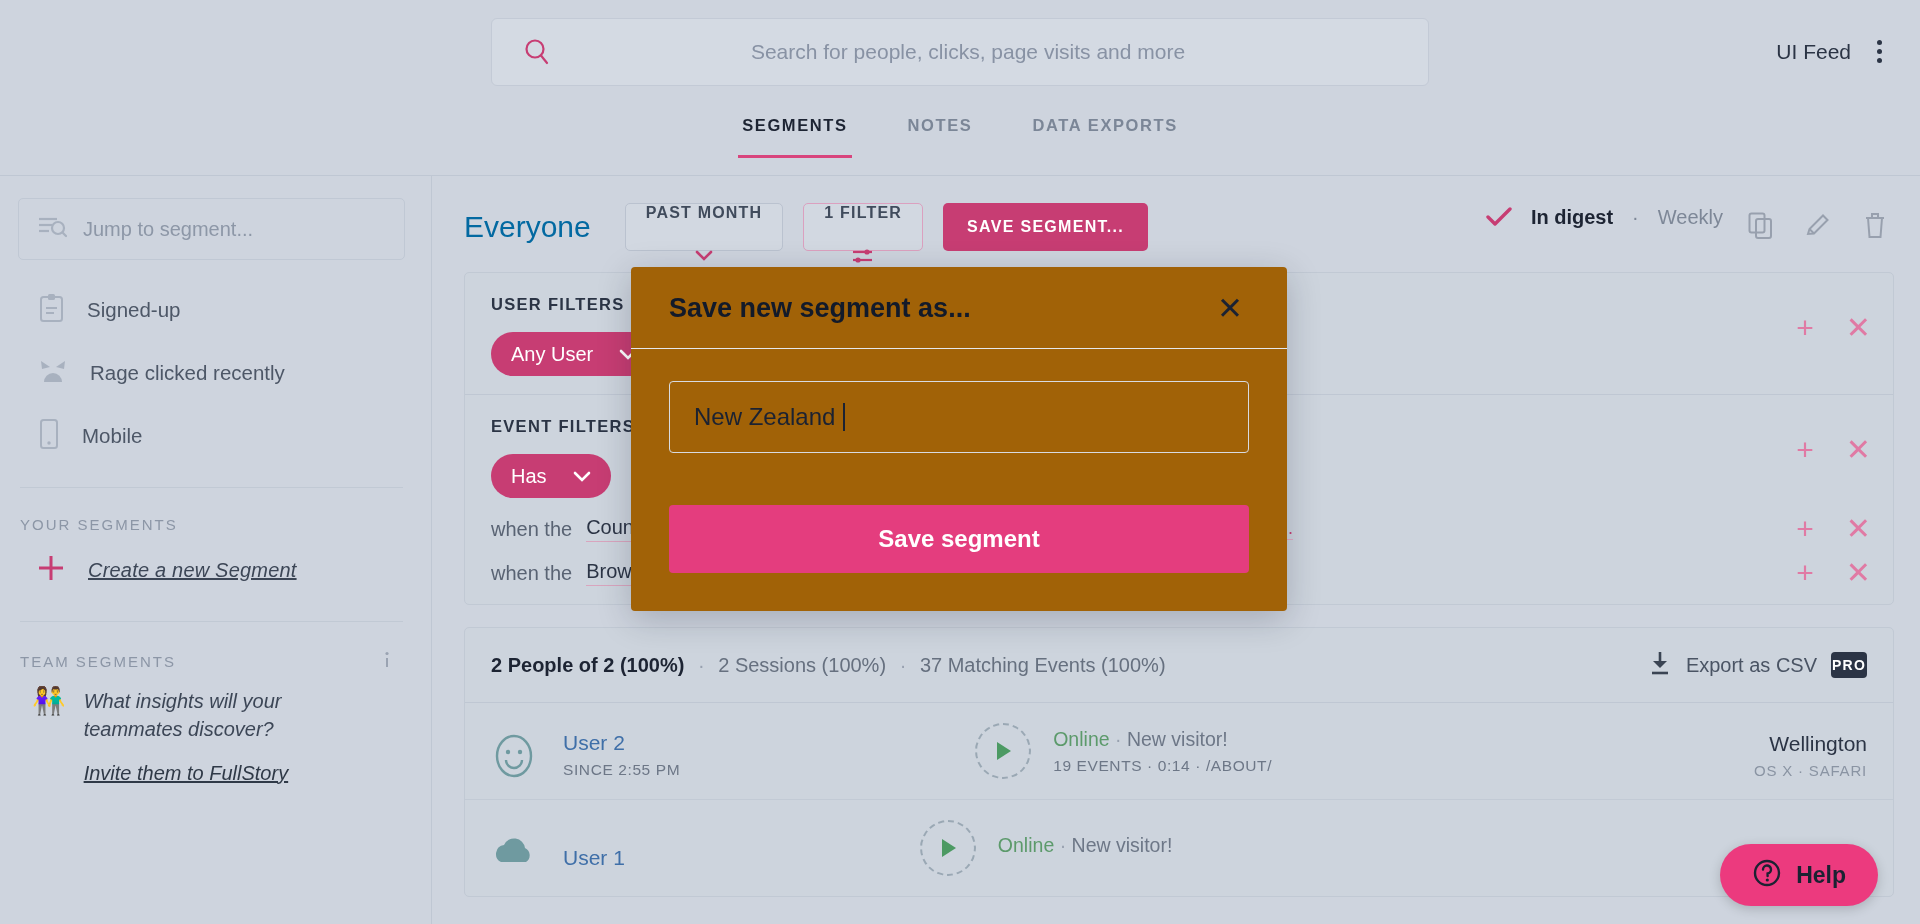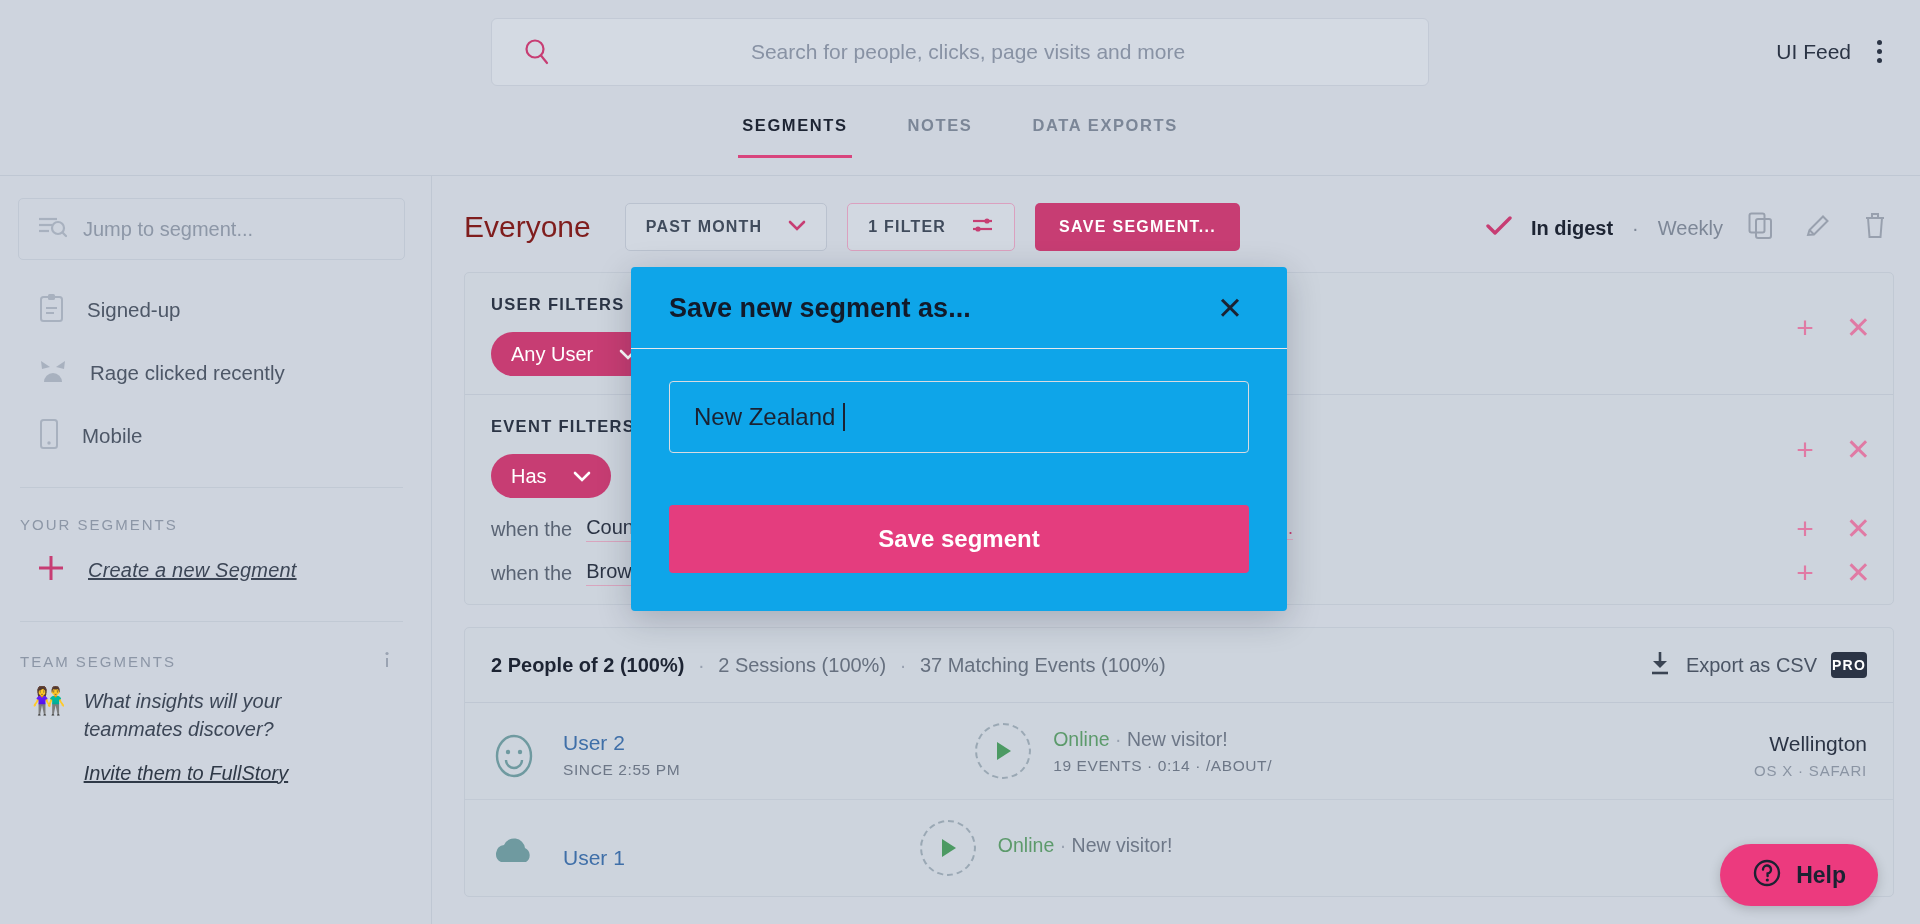--- a/index.html
+++ b/index.html
@@ -90,35 +90,35 @@
     max-width: 268px;
   }
   .invite-link {
     display: inline-block; margin-top: 18px; font-size: 20px; font-style: italic;
     color: #2f3947; text-decoration: underline; cursor: pointer;
   }
 
   
   .main { flex: 1; padding: 22px 26px 0 32px; position: relative; overflow: hidden; }
   .toolbar { display: flex; align-items: center; gap: 20px; height: 58px; }
-  .seg-title { font-size: 30px; color: #7f1d1d; margin-right: 14px; }
+  .seg-title { font-size: 30px; color: #0369a1; margin-right: 14px; }
   .btn-outline {
     height: 48px; padding: 0 20px; border: 1px solid #bac2cf; border-radius: 5px;
     background: #d2d8e1; display: flex; align-items: center; gap: 26px;
-    font-size: 16px; font-weight: bold; letter-spacing: 1.2px; color: #404b5c; cursor: pointer;
+    font-size: 16px; font-weight: bold; letter-spacing: 1.2px; color: #404b5c; cursor: pointer; flex-direction: column;
   }
   .btn-outline.filter { border-color: #dba0bf; }
   .btn-primary {
     height: 48px; padding: 0 24px; border: none; border-radius: 5px;
     background: #c73d73; color: #fff; font-size: 16px; font-weight: bold;
     letter-spacing: 1.3px; cursor: pointer;
   }
   .toolbar-right {
     position: absolute; right: 26px; top: 30px;
-    display: flex; align-items: center; gap: 19px;
+    display: flex; gap: 19px;
   }
   .digest-txt { font-size: 20px; color: #1d2433; font-weight: bold; }
   .digest-sub { font-size: 20px; color: #79url; }
   .digest-sub { color: #7d8797; }
   .tool-icon { padding: 6px; cursor: pointer; opacity: .55; }
 
   
   .card {
     background: #cdd4dd; border: 1px solid #c1c9d4; border-radius: 5px;
     margin-top: 16px;
@@ -183,21 +183,21 @@
   .u-status .visitor { color: #6d7787; }
   .u-meta { font-size: 15.5px; letter-spacing: .6px; color: #6d7787; margin-top: 6px; }
   .u-right { position: absolute; right: 26px; text-align: right; }
   .u-city { font-size: 21px; color: #2b3445; }
   .u-os { font-size: 15px; letter-spacing: .8px; color: #8a94a3; margin-top: 6px; }
 
   
   .overlay { position: absolute; inset: 0; }
   .modal {
     position: absolute; left: 631px; top: 267px; width: 656px;
-    background: #0ea5e9; border-radius: 4px;
+    background: #a16207; border-radius: 4px;
     box-shadow: 0 8px 34px rgba(20,25,40,.22);
   }
   .modal-head {
     display: flex; align-items: center; justify-content: space-between;
     padding: 26px 36px 24px 38px; border-bottom: 1px solid #e6e8ec;
   }
   .modal-title { font-size: 27px; font-weight: bold; color: #121a2a; }
   .modal-close { font-size: 31px; color: #1b2232; cursor: pointer; line-height: .7; padding: 4px 8px; }
   .modal-body { padding: 32px 38px 38px 38px; }
   .input-display {

